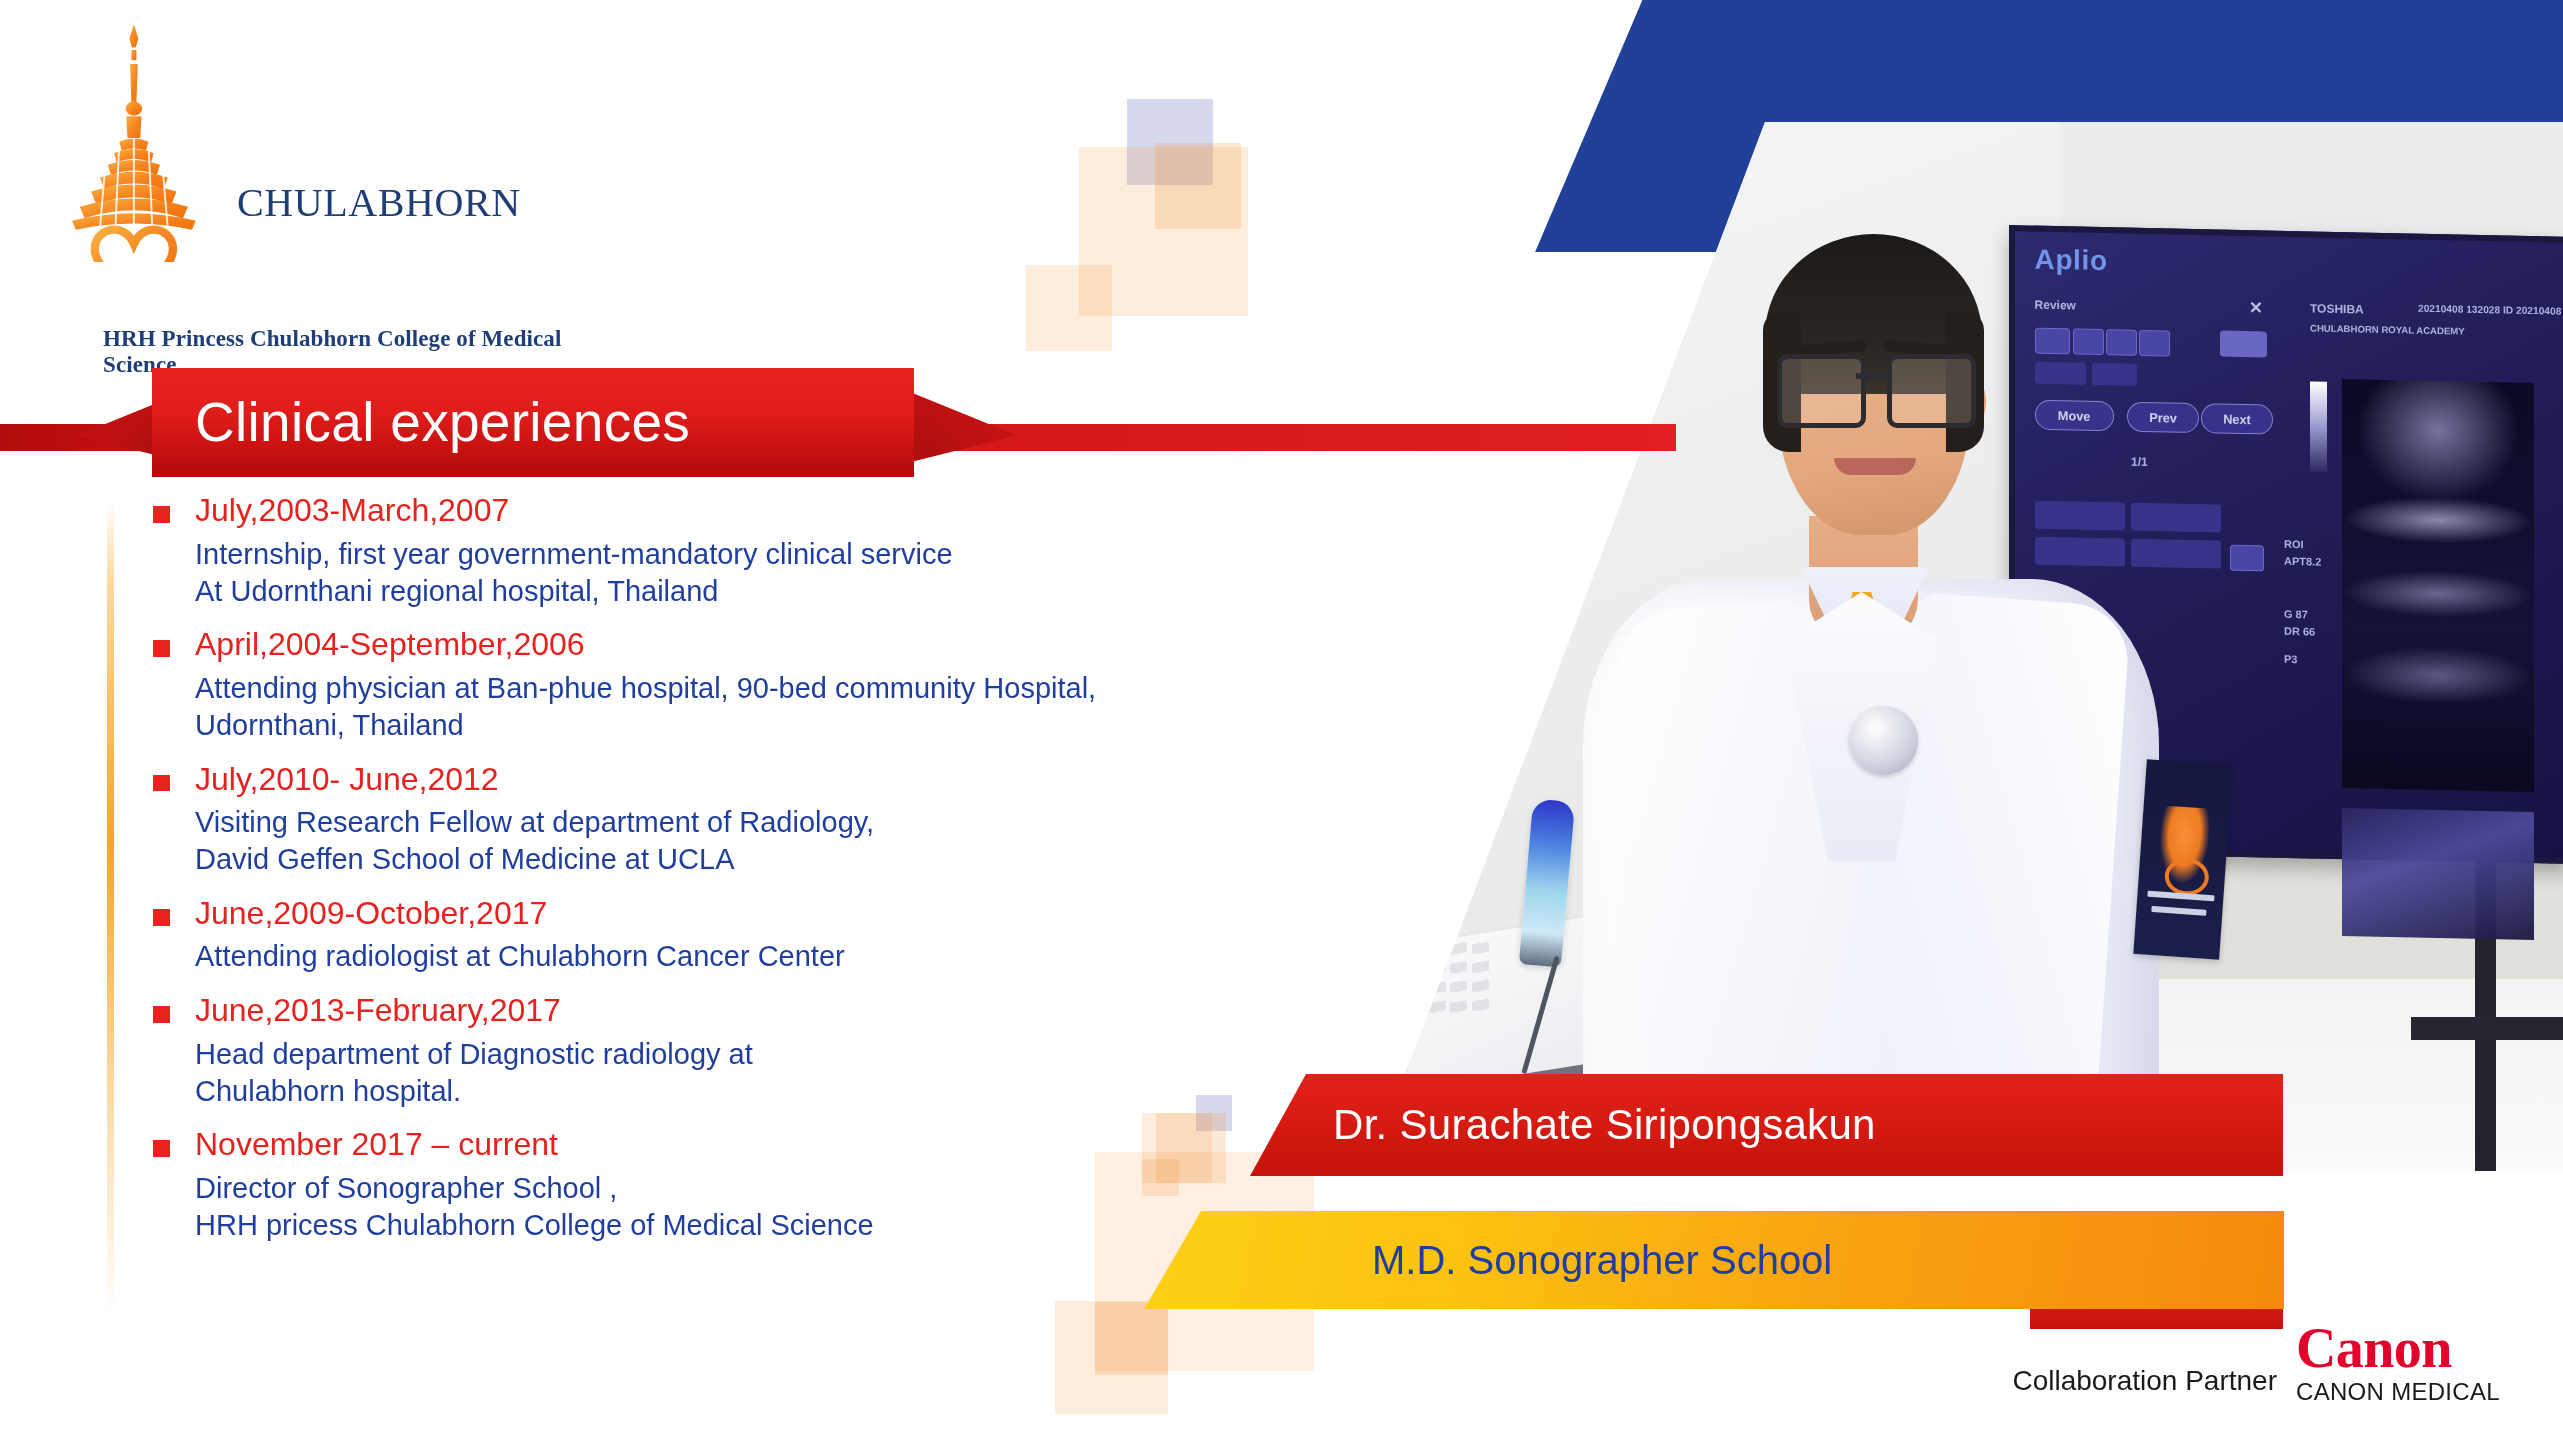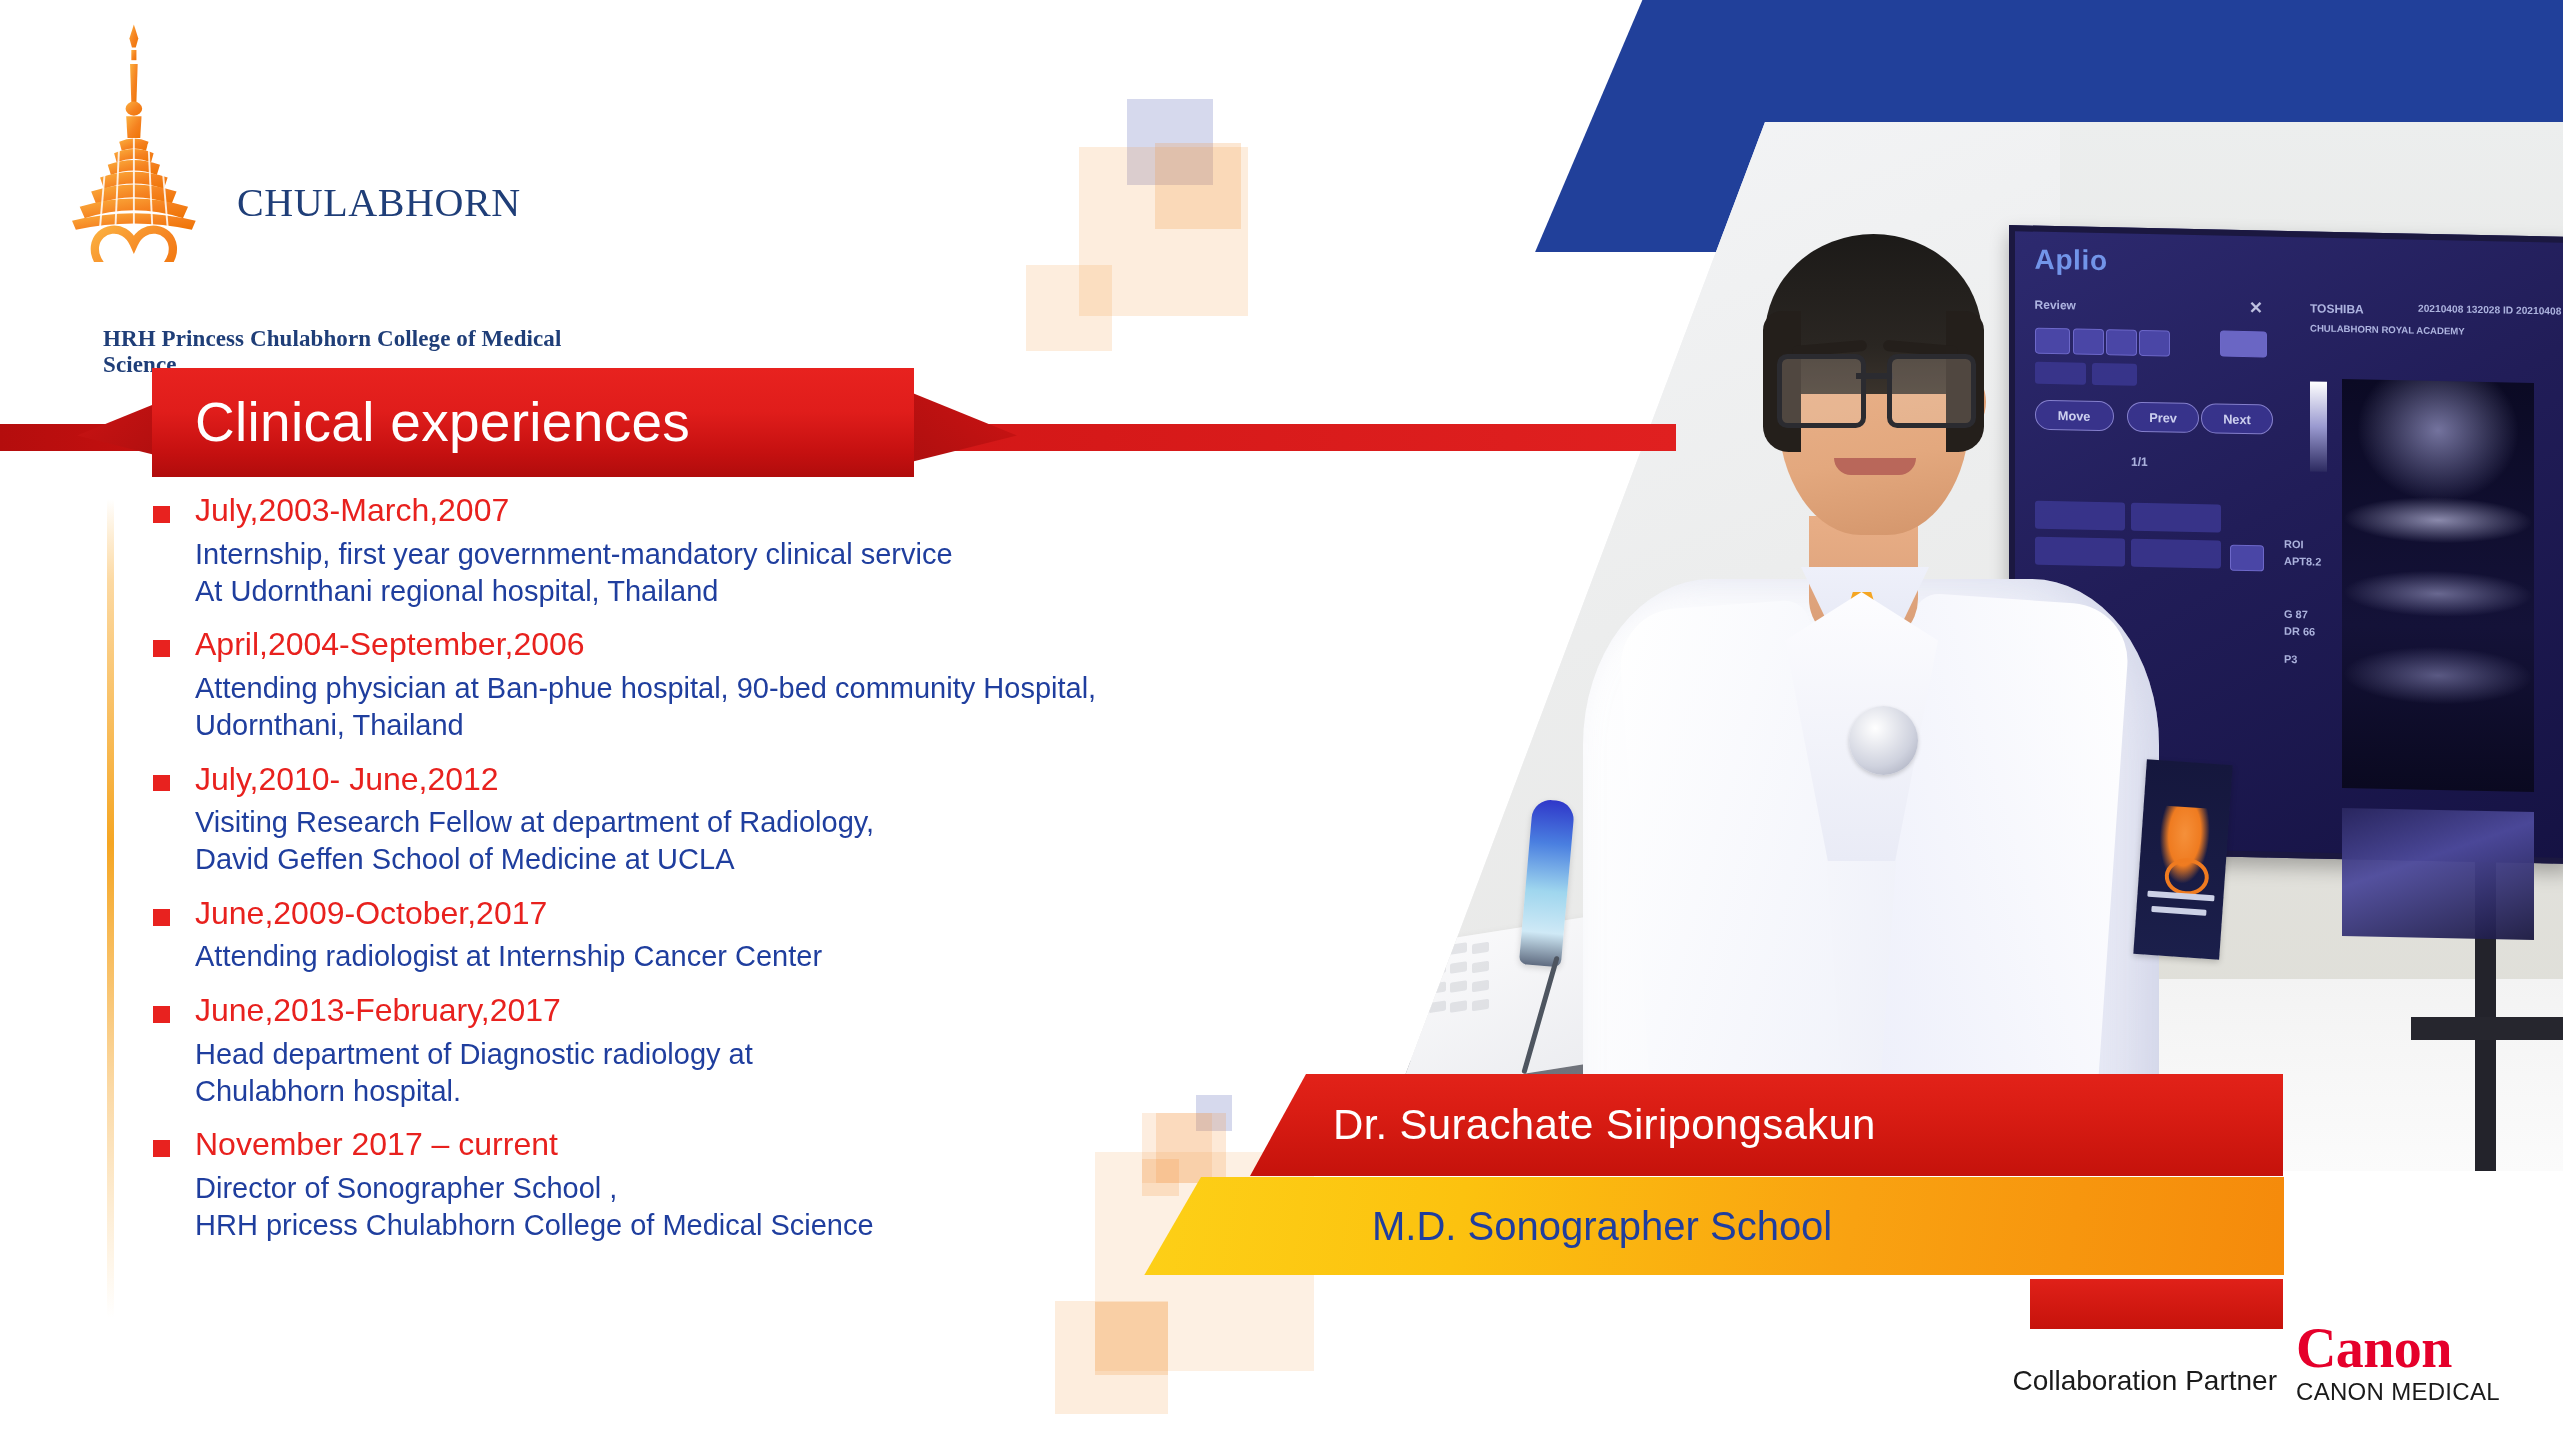--- a/index.html
+++ b/index.html
@@ -179,21 +179,21 @@
   .bullet{position:absolute;left:0;top:14px;width:16.6px;height:16.6px;background:#e8221f;}
   .head-line{margin-left:42px;color:#e8211e;font-size:32px;line-height:1.16;white-space:nowrap;}
   .body-line{margin-left:42px;color:#1f3e9e;font-size:29px;line-height:1.28;margin-top:6.4px;}
 
   
   .name-red{position:absolute;left:1250px;top:1074px;width:1033px;height:102px;
     background:linear-gradient(180deg,#e22219 0%,#da1d14 35%,#c5120b 100%);
     clip-path:polygon(56px 0,1033px 0,1033px 102px,0 102px);
     display:flex;align-items:center;}
   .name-red-txt{color:#fff;font-size:42px;margin-left:83px;letter-spacing:0.3px;white-space:nowrap;}
-  .name-orange{position:absolute;left:1142px;top:1177px;width:1142px;height:98px;
+  .name-orange{position:absolute;left:1142px;top:1211px;width:1142px;height:98px;
     background:linear-gradient(100deg,#fdd017 0%,#fcc20f 28%,#f9a211 62%,#f58a0b 100%);
     clip-path:polygon(59px 0,1142px 0,1142px 102px,0 102px);
     display:flex;align-items:center;}
   .name-orange-txt{color:#1f3e9e;font-size:40px;margin-left:230px;white-space:nowrap;}
   .red-foot{position:absolute;left:2030px;top:1279px;width:253px;height:50px;
     background:linear-gradient(180deg,#e02119,#c6120b);}
 
   
   .collab{position:absolute;left:1919px;top:1365px;width:358px;
     color:#1a1a1a;font-size:28px;text-align:right;}
@@ -400,21 +400,21 @@
     <div class="item">
       <div class="bullet"></div>
       <div class="head-line">July,2010- June,2012</div>
       <div class="body-line" style="white-space:pre-line">Visiting Research Fellow at department of Radiology,
 David Geffen School of Medicine at UCLA</div>
     </div>
 
     <div class="item">
       <div class="bullet"></div>
       <div class="head-line">June,2009-October,2017</div>
-      <div class="body-line" style="white-space:pre-line">Attending radiologist at Internship Cancer Center</div>
+      <div class="body-line" style="white-space:pre-line">Attending radiologist at Chulabhorn Cancer Center</div>
     </div>
 
     <div class="item">
       <div class="bullet"></div>
       <div class="head-line">June,2013-February,2017</div>
       <div class="body-line" style="white-space:pre-line">Head department of Diagnostic radiology at
 Chulabhorn hospital.</div>
     </div>
 
     <div class="item">

